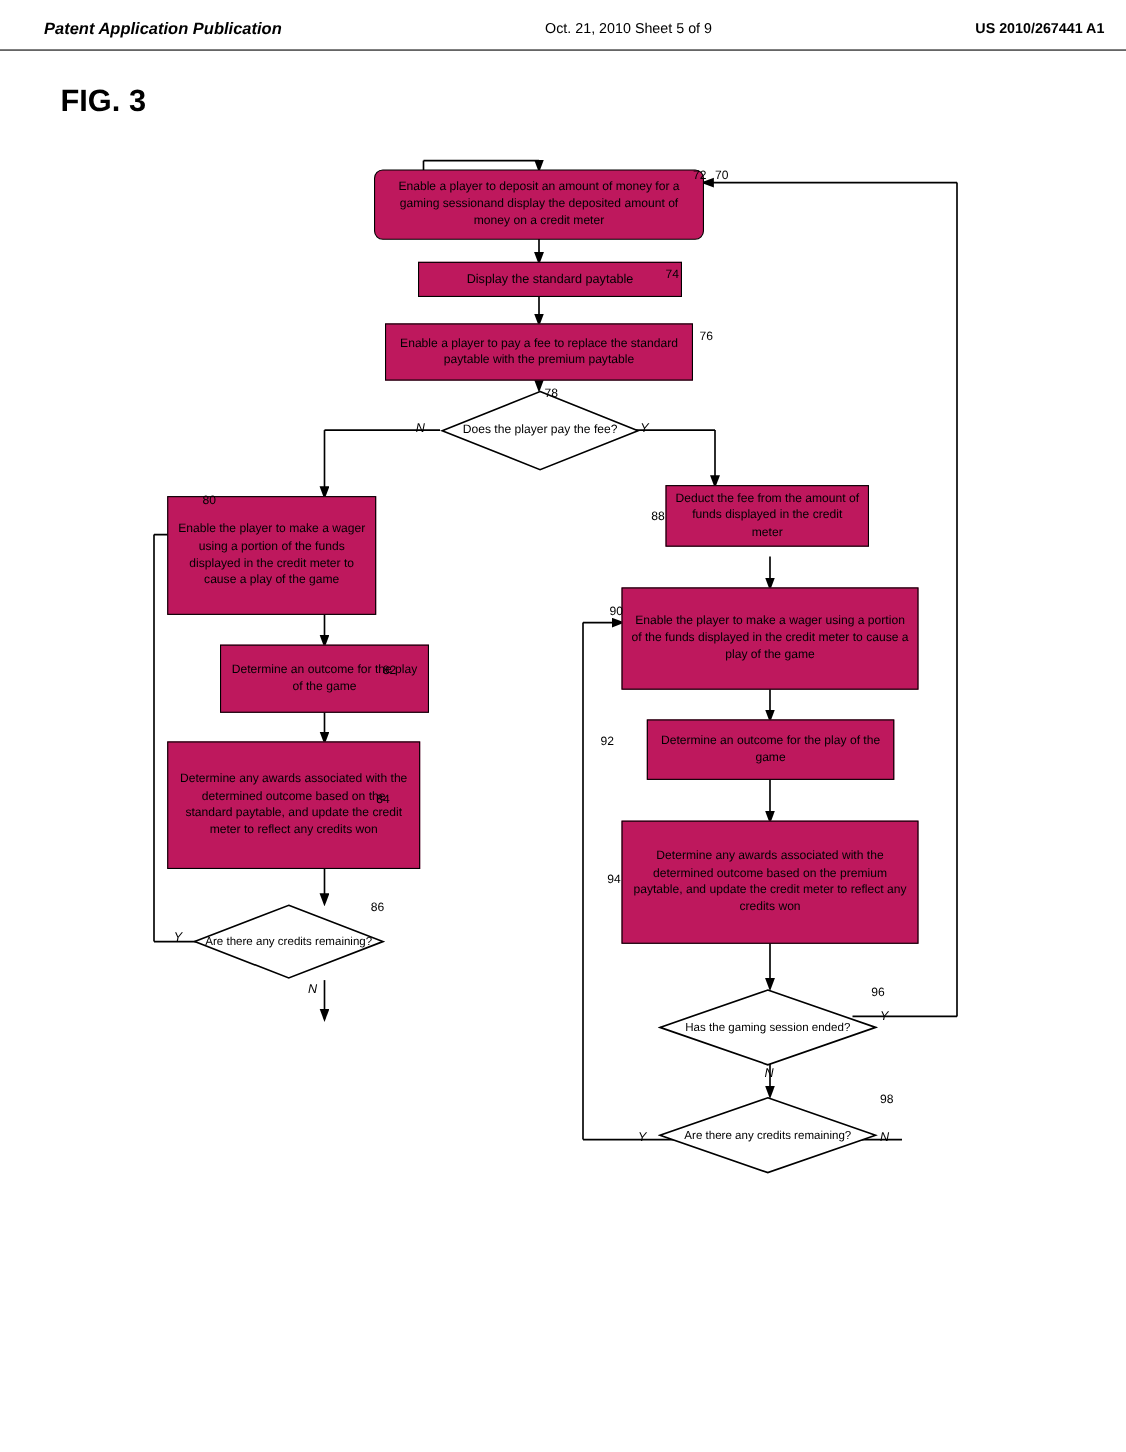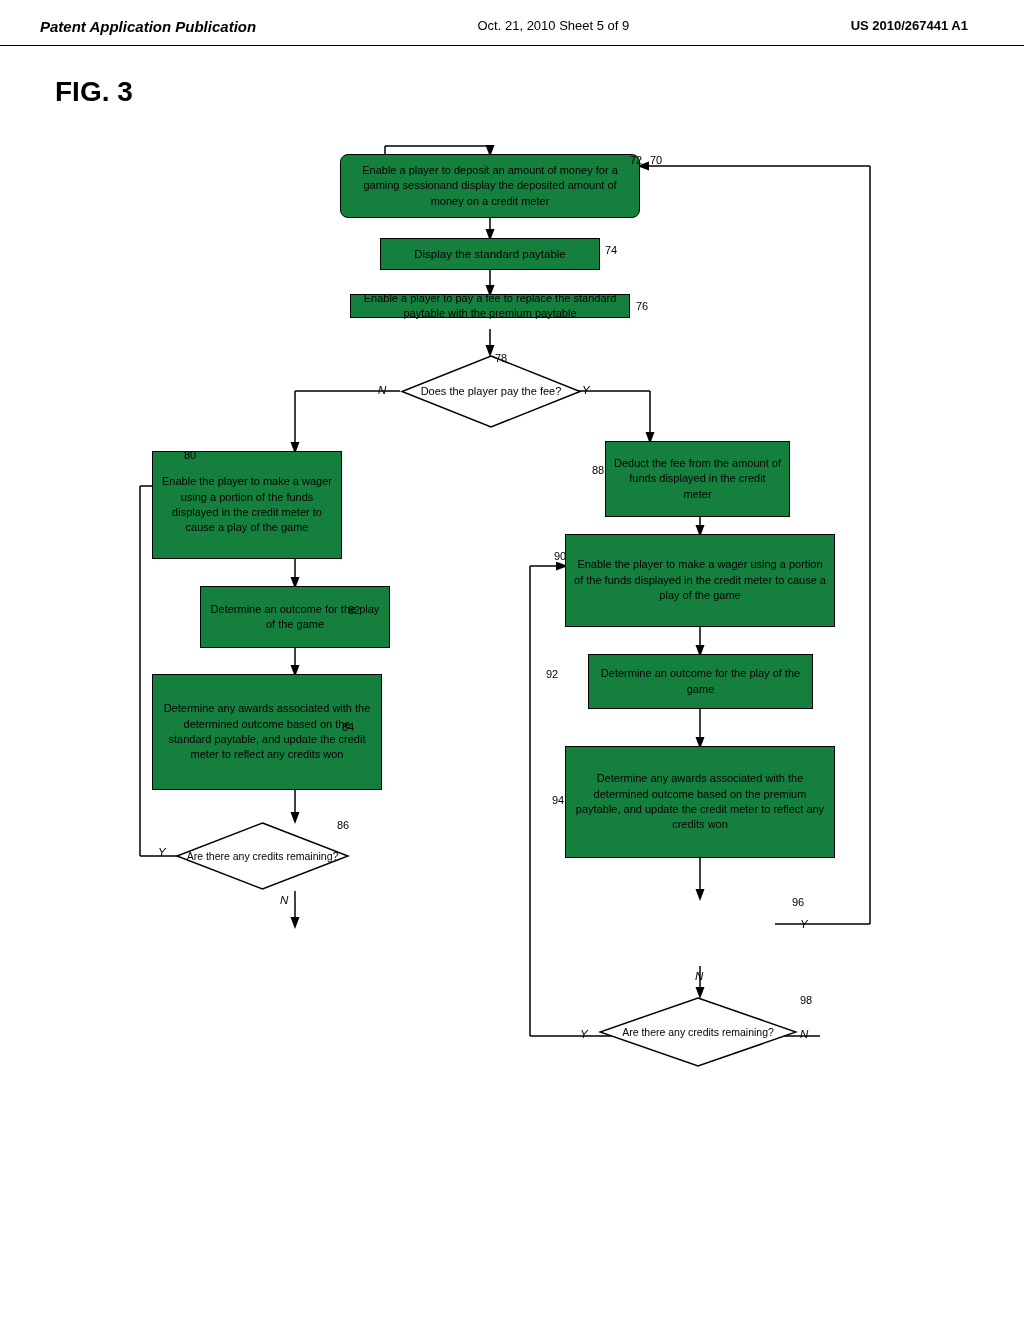--- a/index.html
+++ b/index.html
@@ -9,21 +9,21 @@
       width: 1024px;
       min-height: 1320px;
       position: relative;
       overflow-x: hidden;
     }
 
     .page-header {
       display: flex;
       justify-content: space-between;
       align-items: flex-start;
-      padding: 18px 56px 10px 40px;
+      padding: 18px 20px 10px 40px;
       border-bottom: 1px solid #000;
     }
 
     .header-left {
       font-size: 15px;
       font-weight: bold;
       font-style: italic;
     }
 
     .header-center {
@@ -48,21 +48,21 @@
       top: 30px;
       left: 55px;
       font-size: 28px;
       font-weight: bold;
     }
 
     
     .box {
       position: absolute;
       border: 1.5px solid #000;
-      background: #15803d;
+      background: #be185d;
       text-align: center;
       display: flex;
       align-items: center;
       justify-content: center;
       font-size: 11.5px;
       line-height: 1.4;
       padding: 6px 8px;
     }
 
     .box.rect { border-radius: 0; }
@@ -185,45 +185,45 @@
       </marker>
     </defs>
   </svg>
 
   <div class="box rounded" style="left:340px; top:108px; width:300px; height:64px; font-size:11px;">
     <span>Enable a player to deposit an amount of money for a gaming sessionand display the deposited amount of money on a credit meter</span>
   </div>
   <span class="ref-label" style="left:630px; top:108px;">72</span>
   <span class="ref-label" style="left:650px; top:108px; ">70</span>
 
-  <div class="box rect" style="left:380px; top:192px; width:220px; height:32px;">
+  <div class="box rect" style="left:380px; top:192px; width:240px; height:32px;">
     <span>Display the standard paytable</span>
   </div>
   <span class="ref-label" style="left:605px; top:198px;">74</span>
 
-  <div class="box rect" style="left:350px; top:248px; width:280px; height:24px; font-size:11px;">
+  <div class="box rect" style="left:350px; top:248px; width:280px; height:52px; font-size:11px;">
     <span>Enable a player to pay a fee to replace the standard paytable with the premium paytable</span>
   </div>
   <span class="ref-label" style="left:636px; top:254px;">76</span>
 
   <div class="diamond-wrapper" style="left:400px; top:308px; width:182px; height:75px;">
     <div class="diamond-inner">
       <svg viewBox="0 0 182 75" preserveAspectRatio="none">
         <polygon points="91,2 180,37.5 91,73 2,37.5" fill="white" stroke="black" stroke-width="1.5"></polygon>
       </svg>
       <div class="diamond-text" style="font-size:11px; line-height:1.3; padding:4px;">Does the player pay the fee?</div>
     </div>
   </div>
   <span class="ref-label" style="left:495px; top:306px;">78</span>
 
   <span class="arrow-label" style="left:378px; top:338px;">N</span>
 
   <span class="arrow-label" style="left:582px; top:338px;">Y</span>
 
-  <div class="box rect" style="left:605px; top:395px; width:185px; height:76px; font-size:11px;">
+  <div class="box rect" style="left:605px; top:395px; width:185px; height:56px; font-size:11px;">
     <span>Deduct the fee from the amount of funds displayed in the credit meter</span>
   </div>
   <span class="ref-label" style="left:592px; top:418px;">88</span>
 
   <div class="box rect" style="left:152px; top:405px; width:190px; height:108px; font-size:11px;">
     <span>Enable the player to make a wager using a portion of the funds displayed in the credit meter to cause a play of the game</span>
   </div>
   <span class="ref-label" style="left:184px; top:403px;">80</span>
 
   <div class="box rect" style="left:565px; top:488px; width:270px; height:93px; font-size:11px;">
@@ -258,20 +258,28 @@
       </svg>
       <div class="diamond-text" style="font-size:10.5px; padding:4px;">Are there any credits remaining?</div>
     </div>
   </div>
   <span class="ref-label" style="left:337px; top:773px;">86</span>
 
   <span class="arrow-label" style="left:158px; top:800px;">Y</span>
 
   <span class="arrow-label" style="left:280px; top:848px;">N</span>
 
+  <div class="diamond-wrapper" style="left:598px; top:852px; width:200px; height:72px;">
+    <div class="diamond-inner">
+      <svg viewBox="0 0 200 72" preserveAspectRatio="none">
+        <polygon points="100,2 198,36 100,70 2,36" fill="white" stroke="black" stroke-width="1.5"></polygon>
+      </svg>
+      <div class="diamond-text" style="font-size:10.5px; padding:4px;">Has the gaming session ended?</div>
+    </div>
+  </div>
   <span class="ref-label" style="left:792px; top:850px;">96</span>
 
   <span class="arrow-label" style="left:800px; top:872px;">Y</span>
 
   <span class="arrow-label" style="left:695px; top:924px;">N</span>
 
   <div class="diamond-wrapper" style="left:598px; top:950px; width:200px; height:72px;">
     <div class="diamond-inner">
       <svg viewBox="0 0 200 72" preserveAspectRatio="none">
         <polygon points="100,2 198,36 100,70 2,36" fill="white" stroke="black" stroke-width="1.5"></polygon>

